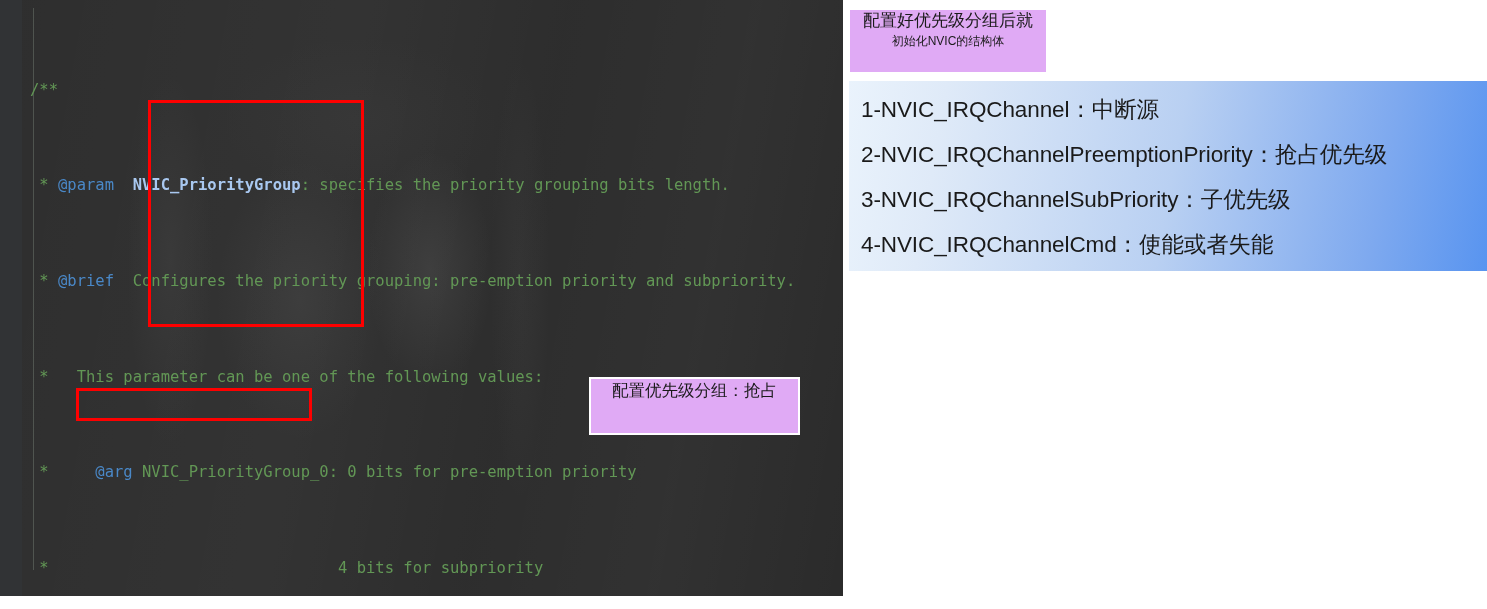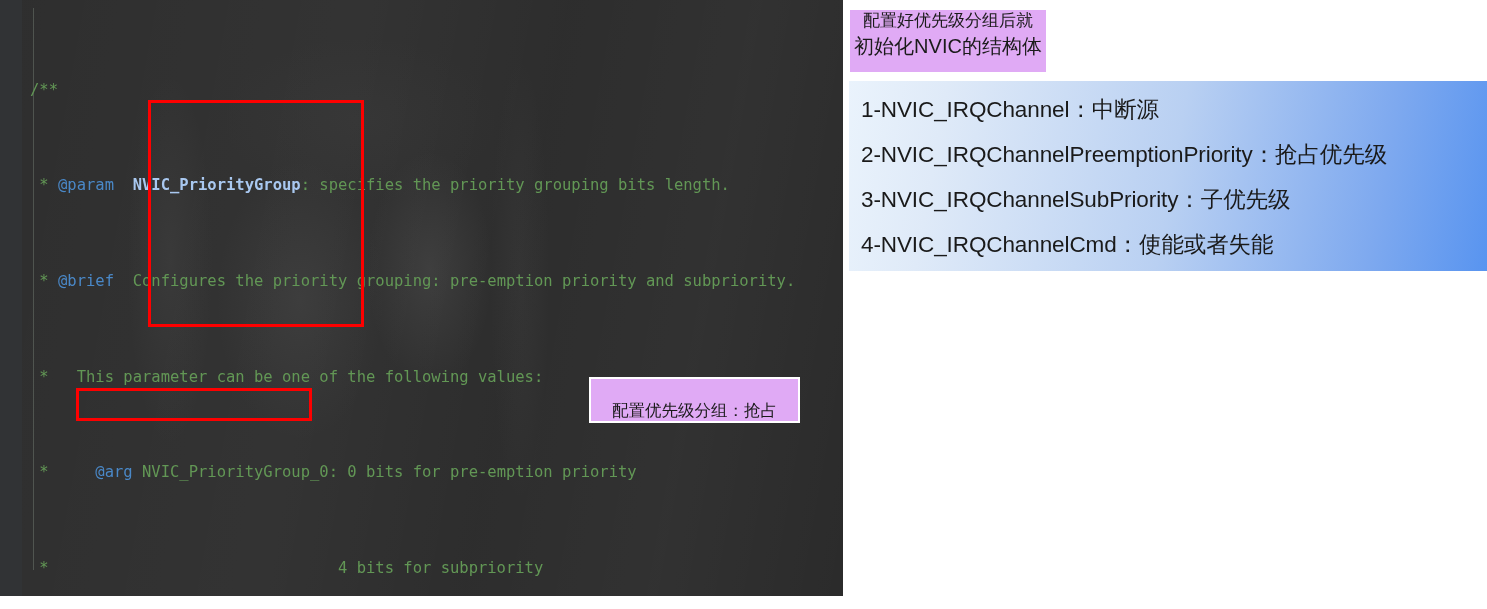--- a/index.html
+++ b/index.html
@@ -71,24 +71,24 @@
     background: #e0aaf5;
     color: #1b1b1b;
     font-family: "Liberation Sans", sans-serif;
     text-align: center;
     line-height: 1.35;
   }
   #note-struct {
     left: 850px; top: 10px; width: 196px; height: 62px;
     font-size: 17px; 
   }
-  #note-struct .l2 { font-size: 20px; }
+  #note-struct .l2 { font-size: 12px; }
   #note-config {
-    left: 589px; top: 377px; width: 211px; height: 46px;
-    font-size: 16.5px; padding-top: 20px;
+    left: 589px; top: 377px; width: 211px; height: 58px;
+    font-size: 16.5px; padding-top: 0;
     border: 2px solid #ffffff;
   }
 
   
   #blue-panel {
     position: absolute; left: 849px; top: 81px; width: 674px; height: 190px;
     background: linear-gradient(100deg, #eaf3fc 0%, #dfeaf8 14%, #b9d0f2 48%, #7ea9ef 78%, #4d8ef0 100%);
     padding: 6px 0 0 12px;
   }
   #blue-panel .bline {

